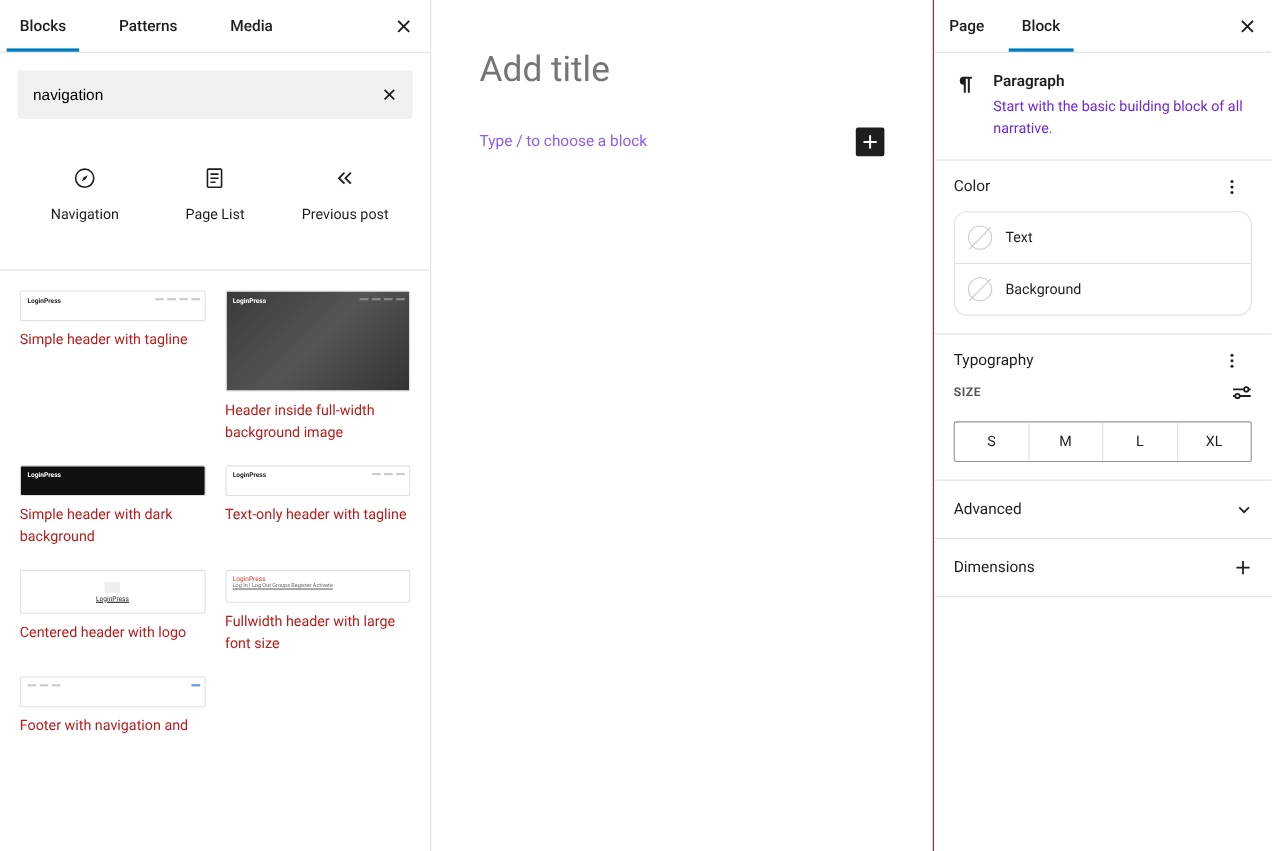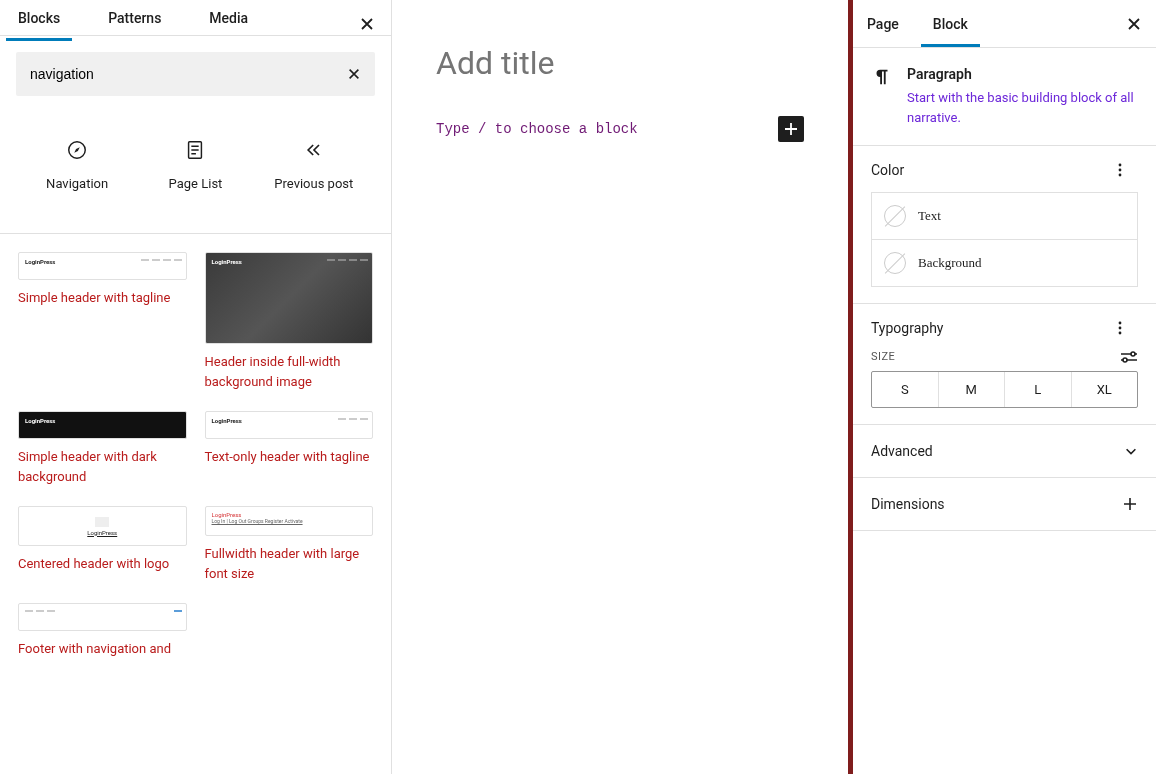--- a/index.html
+++ b/index.html
@@ -19,21 +19,21 @@
       border-right: 1px solid #e0e0e0;
       display: flex;
       flex-direction: column;
       position: relative;
     }
     .inserter-tabs {
       display: flex;
       align-items: center;
       border-bottom: 1px solid #e0e0e0;
       position: relative;
-      height: 36px;
+      height: 48px;
     }
     .inserter-tab {
       padding: 14px 0;
       font-size: 14px;
       font-weight: 500;
       color: #1e1e1e;
       cursor: pointer;
       margin-right: 48px;
       position: relative;
     }
@@ -184,38 +184,37 @@
       margin-bottom: 34px;
       font-weight: 400;
     }
     .block-row {
       display: flex;
       align-items: center;
       justify-content: space-between;
     }
     .block-placeholder {
       font-size: 14px;
-      color: #701a75;
-      font-family: Liberation Mono, monospace;
+      color: #8b5cf6;
     }
     .add-block-btn {
       width: 26px;
       height: 26px;
       background: #1e1e1e;
       color: #fff;
       border-radius: 2px;
       display: flex;
       align-items: center;
       justify-content: center;
       cursor: pointer;
     }
     
     .settings {
       width: 308px;
-      border-left: 5px solid #7f1d1d;
+      border-left: 1px solid #7f1d1d;
       display: flex;
       flex-direction: column;
     }
     .settings-tabs {
       display: flex;
       align-items: center;
       height: 48px;
       border-bottom: 1px solid #e0e0e0;
       padding: 0 14px;
       position: relative;
@@ -280,22 +279,21 @@
     .vdots {
       cursor: pointer;
       width: 20px;
       text-align: center;
       font-size: 16px;
       line-height: 1;
     }
     .color-controls {
       margin-top: 14px;
       border: 1px solid #e0e0e0;
-      border-radius: 0;
-      font-family: Liberation Serif, serif;
+      border-radius: 12px;
     }
     .color-row {
       display: flex;
       align-items: center;
       padding: 12px;
       gap: 12px;
       cursor: pointer;
     }
     .color-row + .color-row { border-top: 1px solid #e0e0e0; }
     .color-swatch {
@@ -313,21 +311,22 @@
       background:#ccc;
       top:50%;
       left:-20%;
       transform: rotate(-45deg);
     }
     .size-label-row {
       display: flex;
       justify-content: space-between;
       align-items: center;
       margin-top: 14px;
-      margin-bottom: 8px;
+      margin-bottom: 20px;
+      font-weight: bold;
     }
     .size-label {
       font-size: 11px;
       letter-spacing: 0.5px;
       color: #555;
     }
     .size-buttons {
       display: flex;
       border: 1px solid #949494;
       border-radius: 2px;

